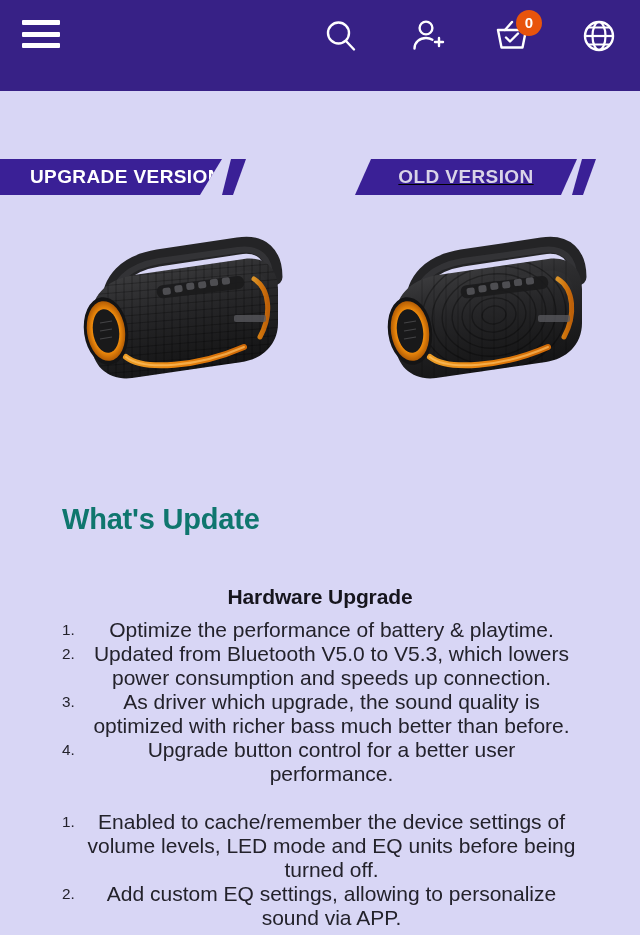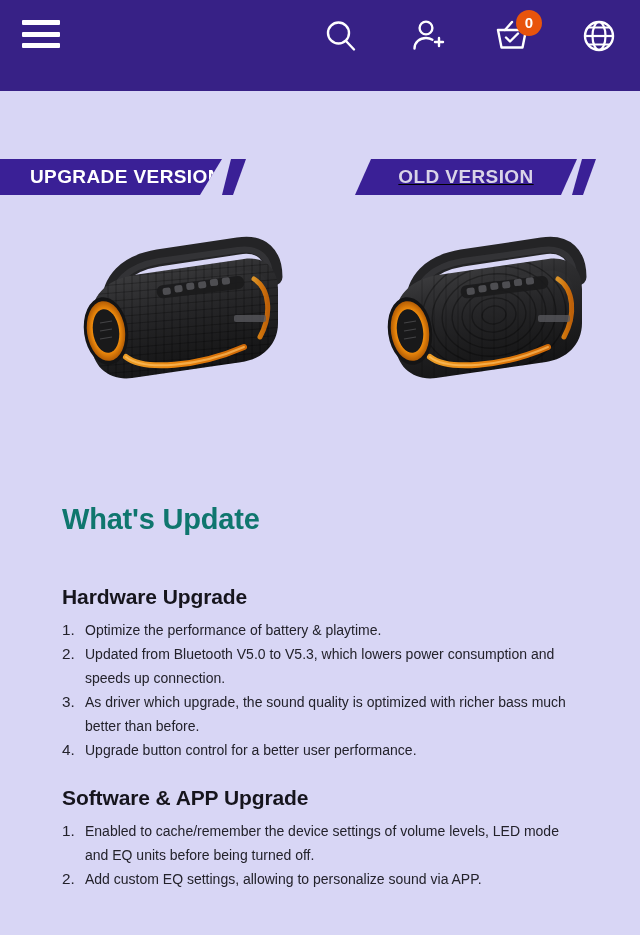--- a/index.html
+++ b/index.html
@@ -168,40 +168,40 @@
 
   .page-title {
     font-size: 29px;
     font-weight: bold;
     color: #0f766e;
     letter-spacing: -0.2px;
     margin-bottom: 49px;
     font-family: "Liberation Sans", sans-serif;
   }
 
-  .section { margin-bottom: 24px; }
+  .section { margin-bottom: 24px; text-align: center; }
 
   .section-title {
     font-size: 21px;
     font-weight: bold;
     color: #16151d;
     margin-bottom: 9px;
     letter-spacing: -0.1px;
     font-family: "Liberation Sans", sans-serif;
   }
 
   .section-list {
     list-style: none;
     counter-reset: itm;
   }
   .section-list li {
     counter-increment: itm;
     position: relative;
     padding-left: 23px;
-    font-size: 14px;
+    font-size: 21px;
     line-height: 24px;
     color: #23222b;
     margin-bottom: 0px;
     font-family: "Liberation Sans", sans-serif;
   }
   .section-list li::before {
     content: counter(itm) ".";
     position: absolute;
     left: 0;
     top: 0;
@@ -487,20 +487,19 @@
     <div class="section-title">Hardware Upgrade</div>
     <ol class="section-list">
       <li>Optimize the performance of battery &amp; playtime.</li>
       <li>Updated from Bluetooth V5.0 to V5.3, which lowers power consumption and speeds up connection.</li>
       <li>As driver which upgrade, the sound quality is optimized with richer bass much better than before.</li>
       <li>Upgrade button control for a better user performance.</li>
     </ol>
   </div>
 
   <div class="section section-software">
-    <div class="section-title">Software &amp; APP Upgrade</div>
     <ol class="section-list">
       <li>Enabled to cache/remember the device settings of volume levels, LED mode and EQ units before being turned off.</li>
       <li>Add custom EQ settings, allowing to personalize sound via APP.</li>
     </ol>
   </div>
 
 </div>
 
 </body></html>

